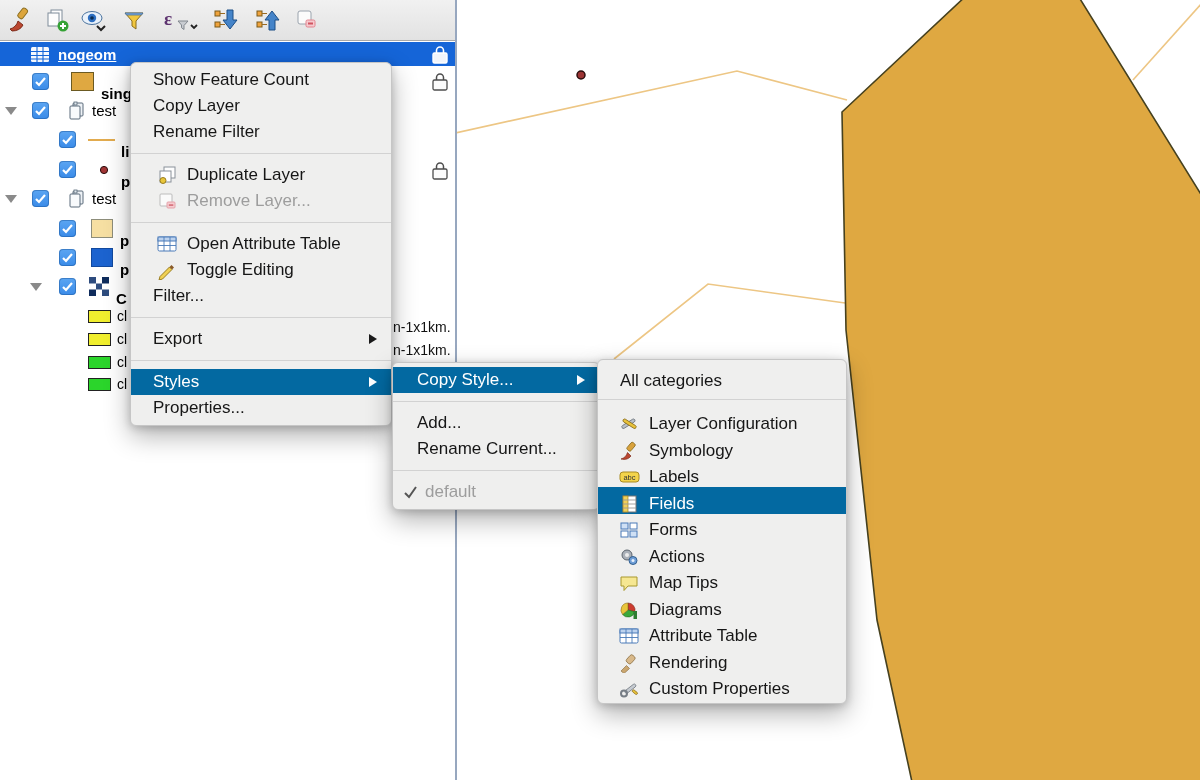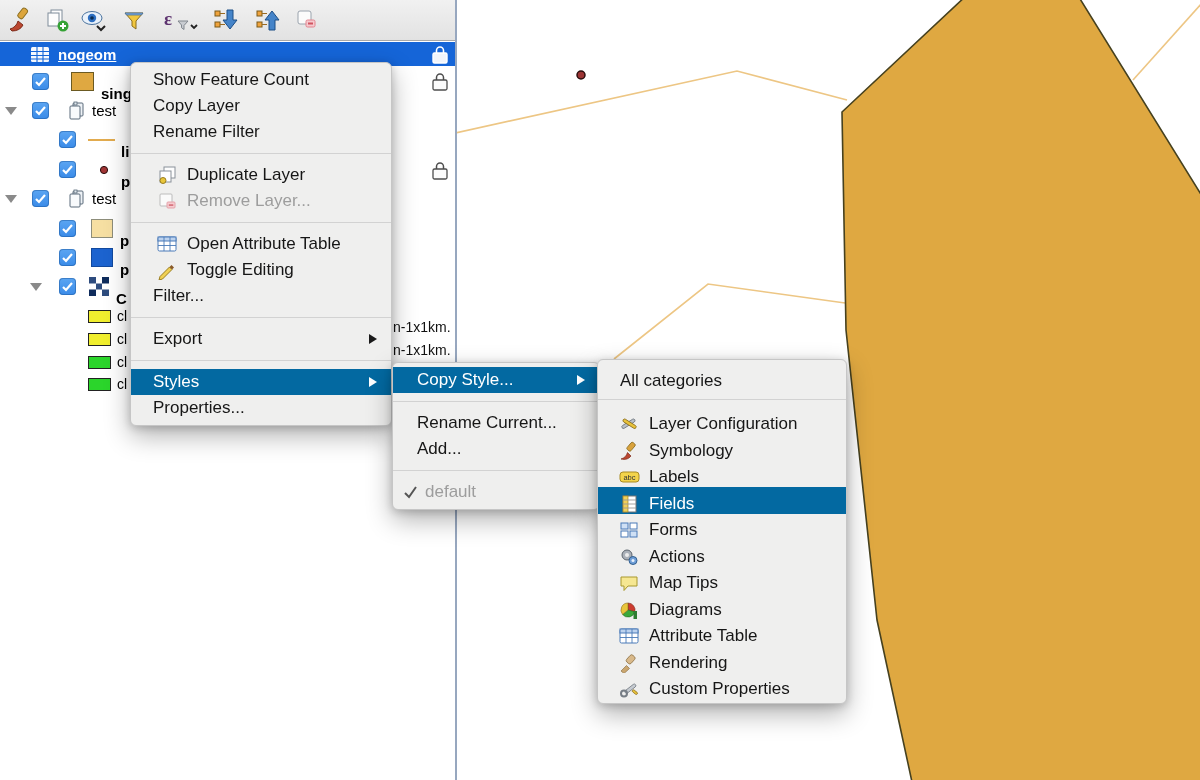--- a/index.html
+++ b/index.html
@@ -344,24 +344,24 @@
       </div>
   </div>
 
   <div class="menu menu2">
     <div class="mi hl" style="padding-left:24px">
       <span>Copy Style...</span>
       <span class="sub-arrow"></span>
       </div>
     <div class="sep"></div>
     <div class="mi" style="padding-left:24px">
+      <span>Add...</span>
+      </div>
+    <div class="mi" style="padding-left:24px">
       <span>Rename Current...</span>
-      </div>
-    <div class="mi" style="padding-left:24px">
-      <span>Add...</span>
       </div>
     <div class="sep"></div>
     <div class="mi dis" style="padding-left:26px">
       <svg class="chk" width="16" height="16">
         <polyline points="2,9 6,13 13,3" fill="none" stroke="#555" stroke-width="2"></polyline>
         </svg>
       <span>default</span>
       </div>
   </div>
 

